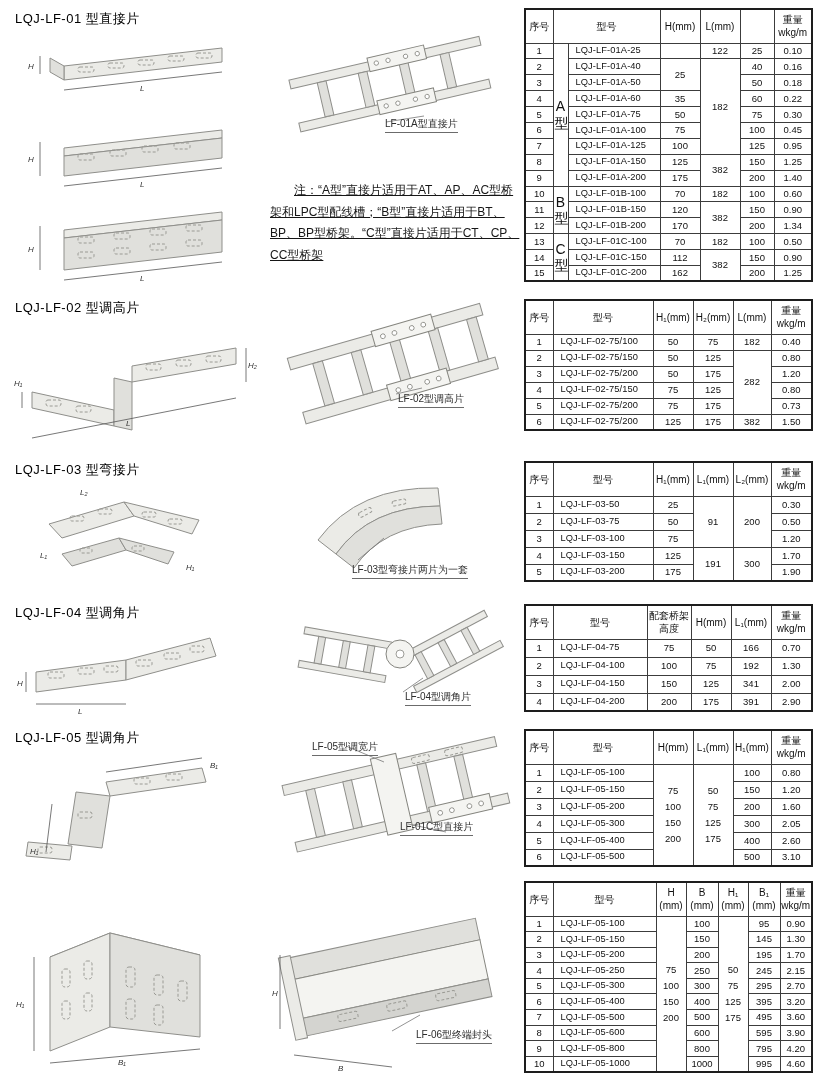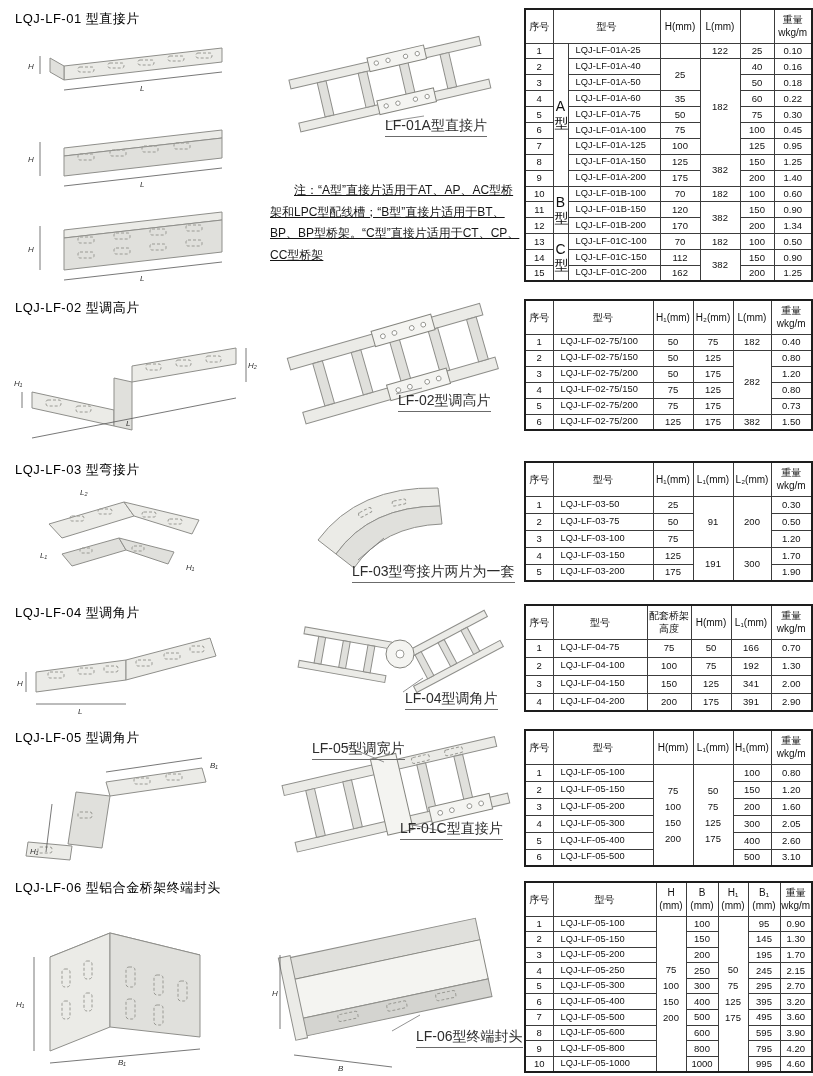--- a/index.html
+++ b/index.html
@@ -3,21 +3,21 @@
 <meta charset="utf-8">
 <style>
   html,body{margin:0;padding:0;background:#fff;}
   .page{
     position:relative;width:813px;height:1076px;background:#ffffff;
     font-family:"Liberation Sans","DejaVu Sans",sans-serif;color:#111;
     overflow:hidden;outline:1px solid #cfcfcb;
   }
   .sec-title{position:absolute;font-size:13px;color:#000;letter-spacing:.5px;white-space:nowrap;}
   .note{position:absolute;left:270px;top:180px;width:252px;font-size:12px;line-height:1.8;color:#161616;text-indent:2em;text-decoration:underline;}
-  .cap{position:absolute;font-size:14px;color:#2c2c2c;border-bottom:1px solid #6b6b6b;padding-bottom:1px;white-space:nowrap;}
+  .cap{position:absolute;font-size:10px;color:#2c2c2c;border-bottom:1px solid #6b6b6b;padding-bottom:1px;white-space:nowrap;}
   .draw{position:absolute;}
   
   .face{fill:#ebebe7;stroke:#8f8f8b;stroke-width:1;}
   .face2{fill:#e0e0dc;stroke:#8f8f8b;stroke-width:1;}
   .face3{fill:#d4d4d0;stroke:#8f8f8b;stroke-width:1;}
   .plate{fill:#f4f4f1;stroke:#85857f;stroke-width:1;}
   .slot{fill:none;stroke:#9a9a94;stroke-width:1;stroke-dasharray:3 2;}
   .hole{fill:#ffffff;stroke:#85857f;stroke-width:.8;}
   .dim{stroke:#555;stroke-width:.8;}
   .lead{stroke:#777;stroke-width:.8;}
@@ -38,21 +38,20 @@
 </head>
 <body>
 
 <div class="page">
 
   <div class="sec-title" style="left:15px;top:10px">LQJ-LF-01 型直接片</div>
   <div class="sec-title" style="left:15px;top:299px">LQJ-LF-02 型调高片</div>
   <div class="sec-title" style="left:15px;top:461px">LQJ-LF-03 型弯接片</div>
   <div class="sec-title" style="left:15px;top:604px">LQJ-LF-04 型调角片</div>
   <div class="sec-title" style="left:15px;top:729px">LQJ-LF-05 型调角片</div>
-  <div class="sec-title" style="left:15px;top:879px">LQJ-LF-06 型铝合金桥架终端封头</div>
 
   <svg class="draw" style="left:14px;top:30px" width="248" height="258" viewBox="0 0 248 258">
 
     <polygon class="face" points="50,36 208,18 208,32 50,50"></polygon>
     <polygon class="face2" points="36,28 50,36 50,50 36,42"></polygon>
     <rect class="slot" x="64" y="37" width="16" height="5" rx="2"></rect>
     <rect class="slot" x="94" y="33" width="16" height="5" rx="2"></rect>
     <rect class="slot" x="124" y="30" width="16" height="5" rx="2"></rect>
     <rect class="slot" x="154" y="26" width="16" height="5" rx="2"></rect>
     <rect class="slot" x="182" y="23" width="16" height="5" rx="2"></rect>

